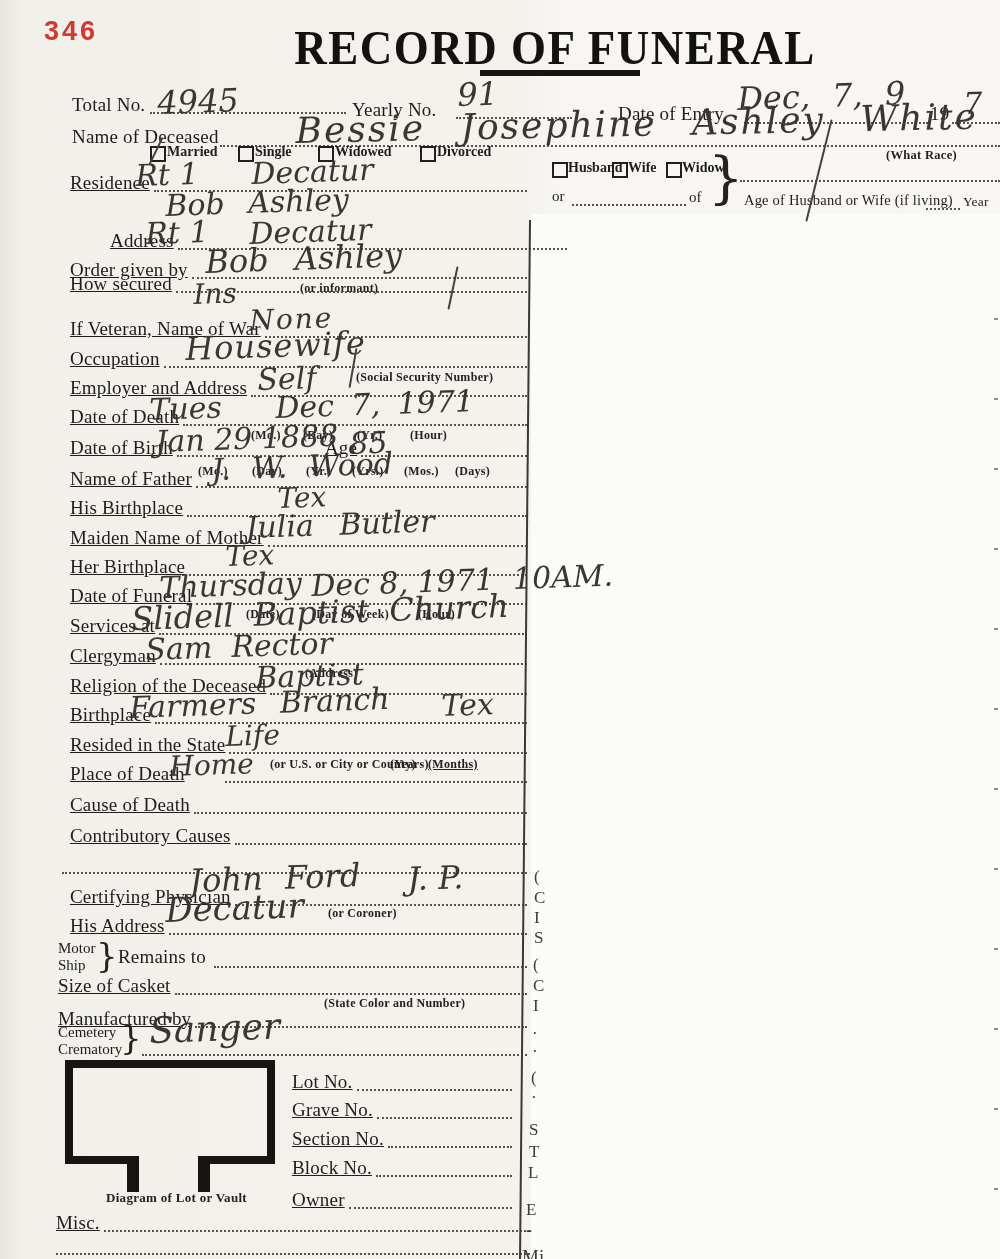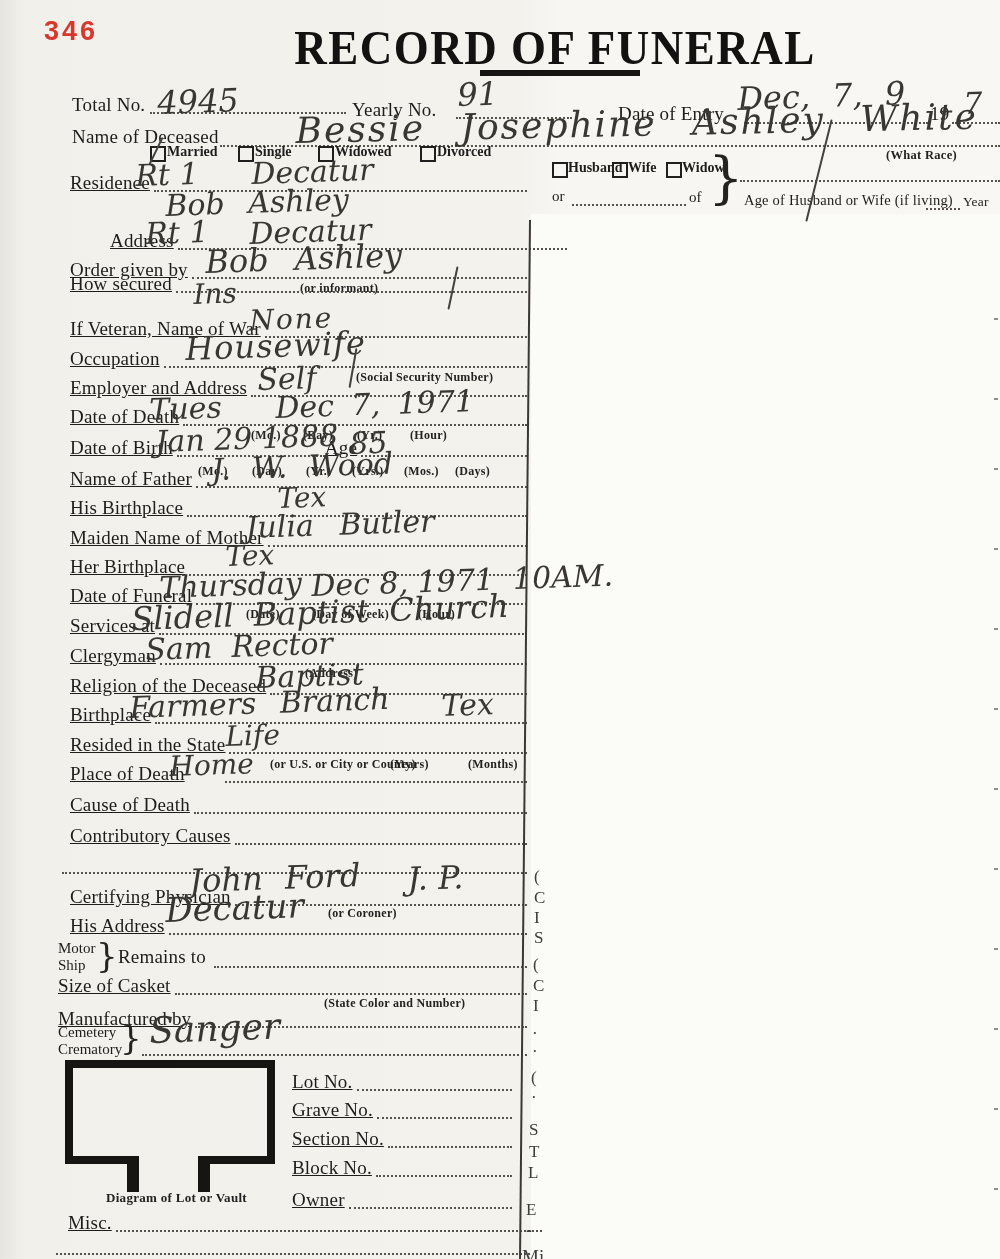--- a/index.html
+++ b/index.html
@@ -170,21 +170,21 @@
   <div class="frow" style="left:70px;top:734px;width:457px;">
     <span class="flbl">Resided in the State</span>
       <span class="dots"></span>
   </div>
   <div class="frow" style="left:70px;top:704px;width:457px;">
     <span class="flbl">Birthplace</span>
       <span class="dots"></span>
   </div>
   <span class="sub" style="left:228px;top:757px;margin-left:42px;">(or U.S. or City or County)</span>
   <span class="sub" style="left:390px;top:757px;">(Years)</span>
-  <span class="sub" style="left:468px;top:757px;">(Months)</span>
+  <span class="sub" style="left:428px;top:757px;text-decoration:underline;">(Months)</span>
   <div class="frow" style="left:70px;top:763px;width:457px;gap:36px;">
     <span class="flbl">Place of Death</span>
       <span class="dots"></span>
   </div>
   <div class="frow" style="left:70px;top:794px;width:457px;">
     <span class="flbl">Cause of Death</span>
       <span class="dots"></span>
   </div>
   <div class="frow" style="left:70px;top:825px;width:457px;">
     <span class="flbl">Contributory Causes</span>
@@ -245,21 +245,21 @@
   </div>
   <div class="frow" style="left:292px;top:1157px;width:220px;">
     <span class="flbl">Block No.</span>
       <span class="dots"></span>
   </div>
   <div class="frow" style="left:292px;top:1189px;width:220px;">
     <span class="flbl">Owner</span>
       <span class="dots"></span>
   </div>
 
-  <div class="frow" style="left:68px;top:1212px;width:474px;justify-content:space-between;">
+  <div class="frow" style="left:56px;top:1212px;width:474px;justify-content:space-between;">
     <span class="flbl">Misc.</span>
       <span class="dots"></span>
   </div>
   <div class="dotline" style="left:56px;top:1253px;width:474px;"></div>
 
   <div>
     <span class="hw" style="left:158px;top:84px;font-size:32px;">4945</span>
     <span class="hw" style="left:458px;top:76px;font-size:32px;">91</span>
     <span class="hw" style="left:738px;top:80px;font-size:32px;word-spacing:12px;">Dec, 7, 9</span>
     <span class="hw" style="left:964px;top:86px;font-size:30px;">7</span>

